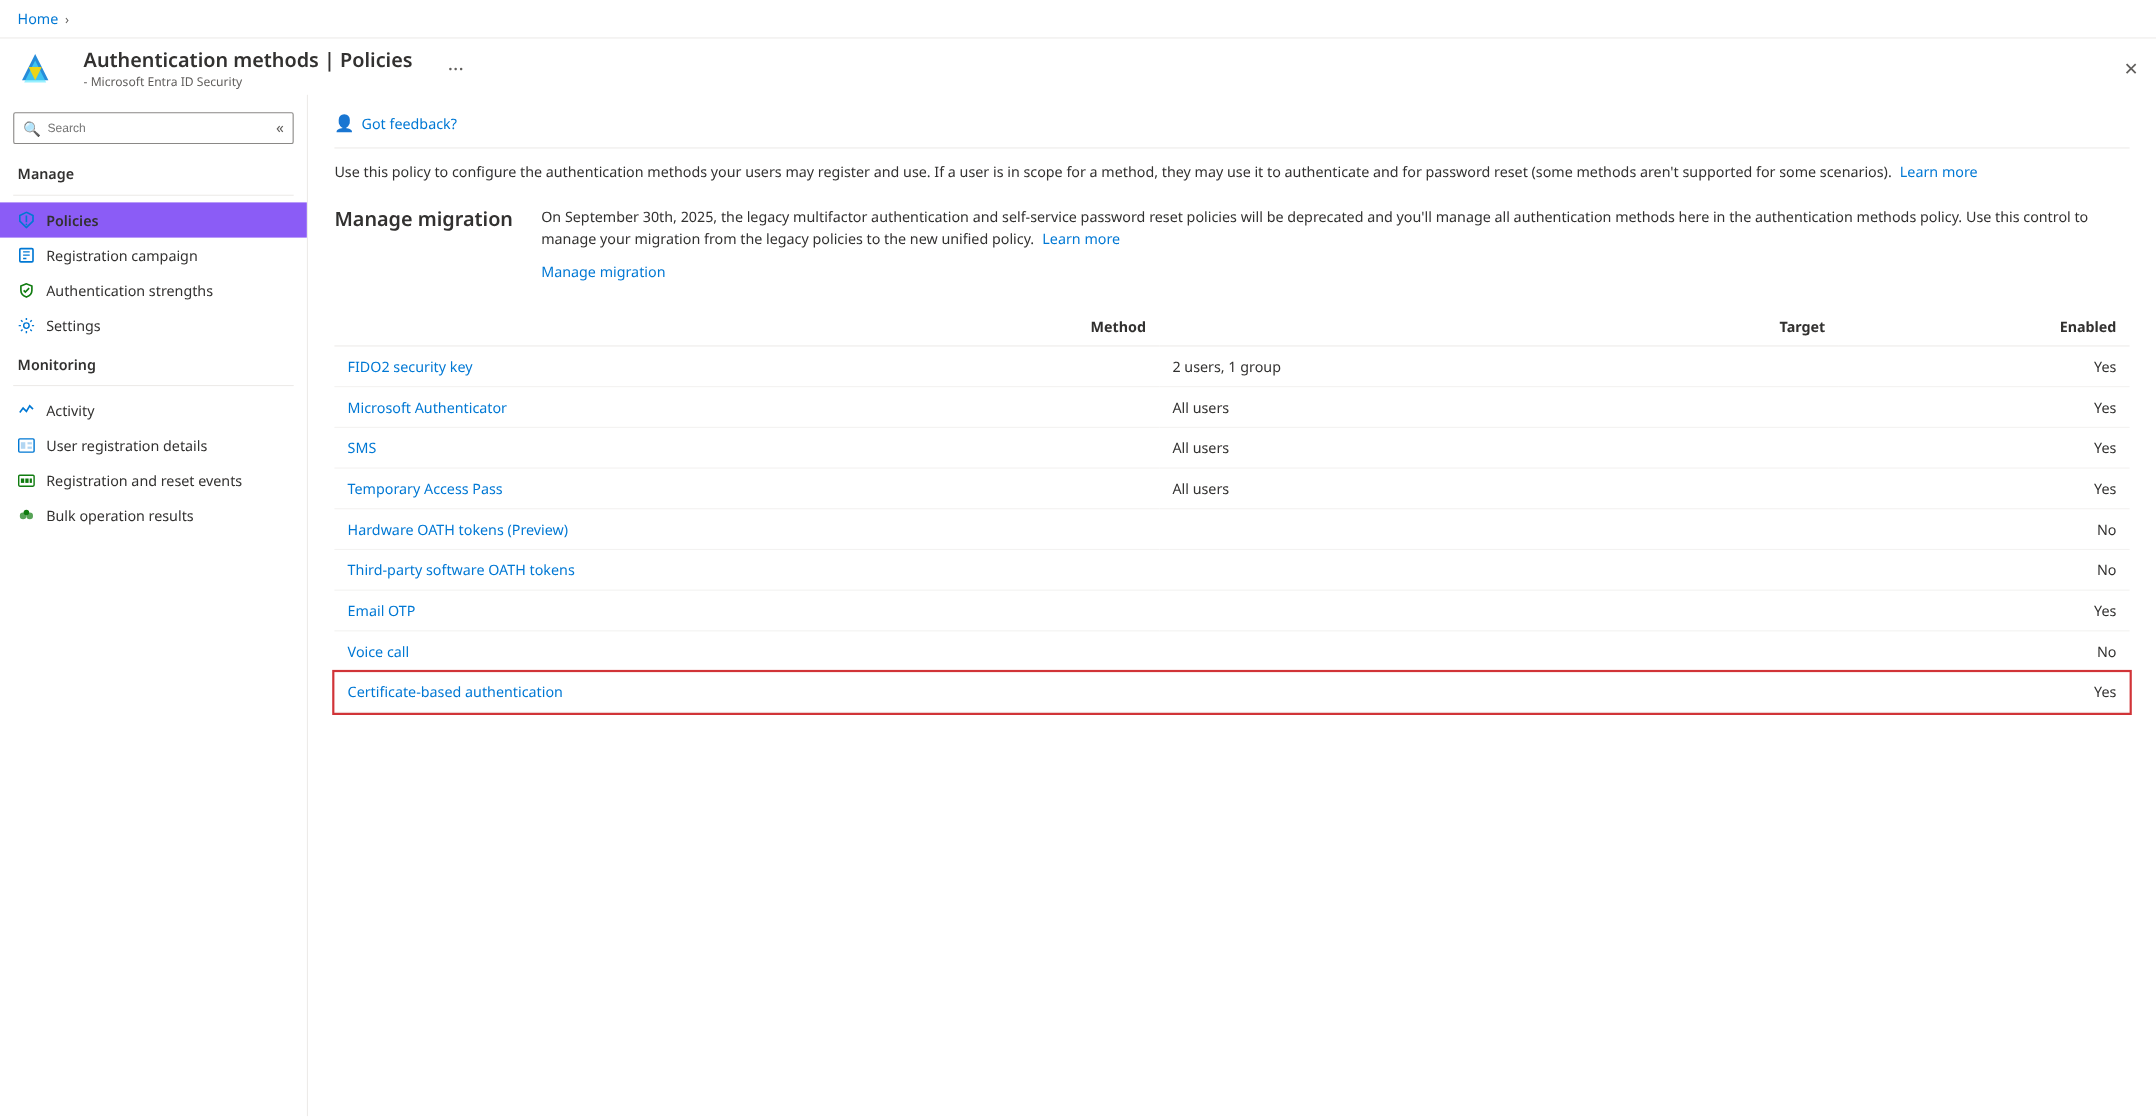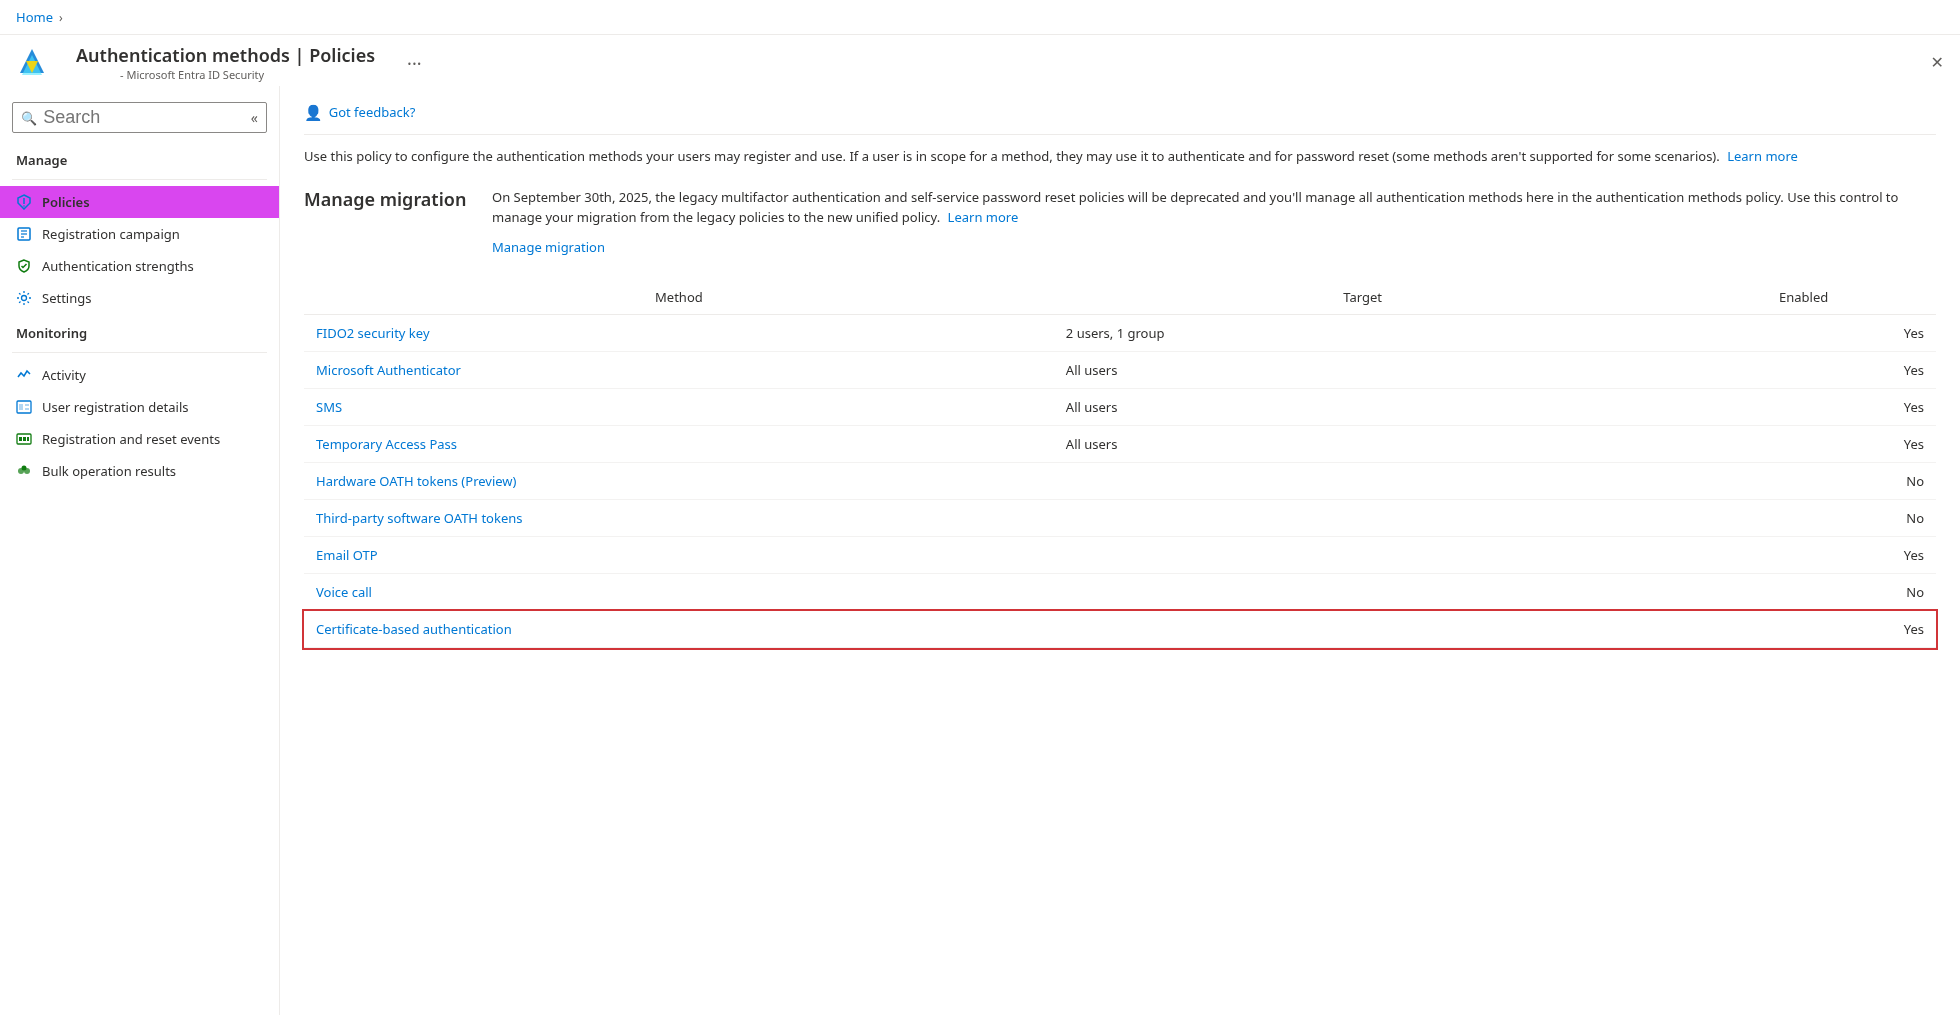--- a/index.html
+++ b/index.html
@@ -5,50 +5,50 @@
     * { box-sizing: border-box; margin: 0; padding: 0; }
     body { font-family: 'Segoe UI', system-ui, sans-serif; font-size: 13px; color: #323130; background: #fff; display: flex; flex-direction: column; height: 100vh; overflow: hidden; }
 
     .top-bar { display: flex; align-items: flex-start; padding: 8px 16px; border-bottom: 1px solid #edebe9; }
     .breadcrumb { display: flex; align-items: center; gap: 6px; font-size: 12px; color: #0078d4; }
     .breadcrumb .separator { color: #605e5c; }
 
     .title-row { display: flex; align-items: center; padding: 8px 16px 4px 16px; gap: 28px; }
     .app-icon { width: 32px; height: 32px; }
     .title-text h1 { font-size: 18px; font-weight: 600; color: #323130; }
-    .title-text .subtitle { font-size: 11px; color: #605e5c; margin-left: 44px; }
+    .title-text .subtitle { font-size: 11px; color: #605e5c; }
     .ellipsis-btn { font-size: 18px; color: #605e5c; cursor: pointer; margin-left: 4px; }
     .close-btn { margin-left: auto; font-size: 16px; color: #605e5c; cursor: pointer; border: none; background: none; }
 
     .main-layout { display: flex; flex: 1; overflow: hidden; }
 
     .sidebar { width: 280px; min-width: 280px; border-right: 1px solid #edebe9; padding: 8px 0; overflow-y: auto; }
     .search-box { margin: 8px 12px; display: flex; align-items: center; border: 1px solid #8a8886; border-radius: 2px; padding: 4px 8px; gap: 6px; background: #fff; }
-    .search-box input { border: none; outline: none; font-size: 18px; width: 100%; }
+    .search-box input { border: none; outline: none; font-size: 11px; width: 100%; }
     .collapse-btn { margin-left: auto; font-size: 14px; color: #605e5c; cursor: pointer; }
 
     .section-label { font-size: 13px; font-weight: 600; color: #323130; padding: 10px 16px 4px 16px; }
     .section-divider { border: none; border-top: 1px solid #edebe9; margin: 6px 12px; }
 
     .nav-item { display: flex; align-items: center; gap: 10px; padding: 7px 16px; cursor: pointer; color: #323130; font-size: 13px; }
-    .nav-item.active { background: #d946ef; font-weight: 600; }
+    .nav-item.active { background: #8b5cf6; font-weight: 600; }
     .nav-icon { width: 16px; height: 16px; display: flex; align-items: center; justify-content: center; flex-shrink: 0; }
 
     .content { flex: 1; overflow-y: auto; padding: 16px 24px; }
     .feedback-bar { display: flex; align-items: center; gap: 6px; color: #0078d4; font-size: 13px; margin-bottom: 12px; padding-bottom: 12px; border-bottom: 1px solid #edebe9; }
     .policy-desc { font-size: 13px; color: #323130; line-height: 1.5; margin-bottom: 20px; }
     .policy-desc a { color: #0078d4; text-decoration: none; }
     .migration-box { display: flex; gap: 8px; margin-bottom: 24px; }
     .migration-title { font-size: 18px; font-weight: 600; min-width: 180px; }
     .migration-desc { font-size: 13px; color: #323130; line-height: 1.6; }
     .migration-desc a { color: #0078d4; text-decoration: none; }
     .manage-link { color: #0078d4; text-decoration: none; font-size: 13px; cursor: pointer; display: block; margin-top: 10px; }
 
     .methods-table { width: 100%; border-collapse: collapse; margin-top: 8px; }
-    .methods-table th { font-size: 13px; font-weight: 400; text-align: center; padding: 8px 12px; color: #323130; border-bottom: 1px solid #edebe9; }
+    .methods-table th { font-size: 13px; font-weight: 700; text-align: right; padding: 8px 12px; color: #323130; border-bottom: 1px solid #edebe9; }
     .methods-table td { font-size: 13px; padding: 9px 12px; border-bottom: 1px solid #f3f2f1; color: #323130; }
     .methods-table td.method-link { color: #0078d4; cursor: pointer; }
     .col-method { width: 340px; }
     .col-target { width: 280px; }
     .col-enabled { width: 120px; text-align: right; }
   </style>
 </head>
 <body>
 
 <div class="top-bar">

